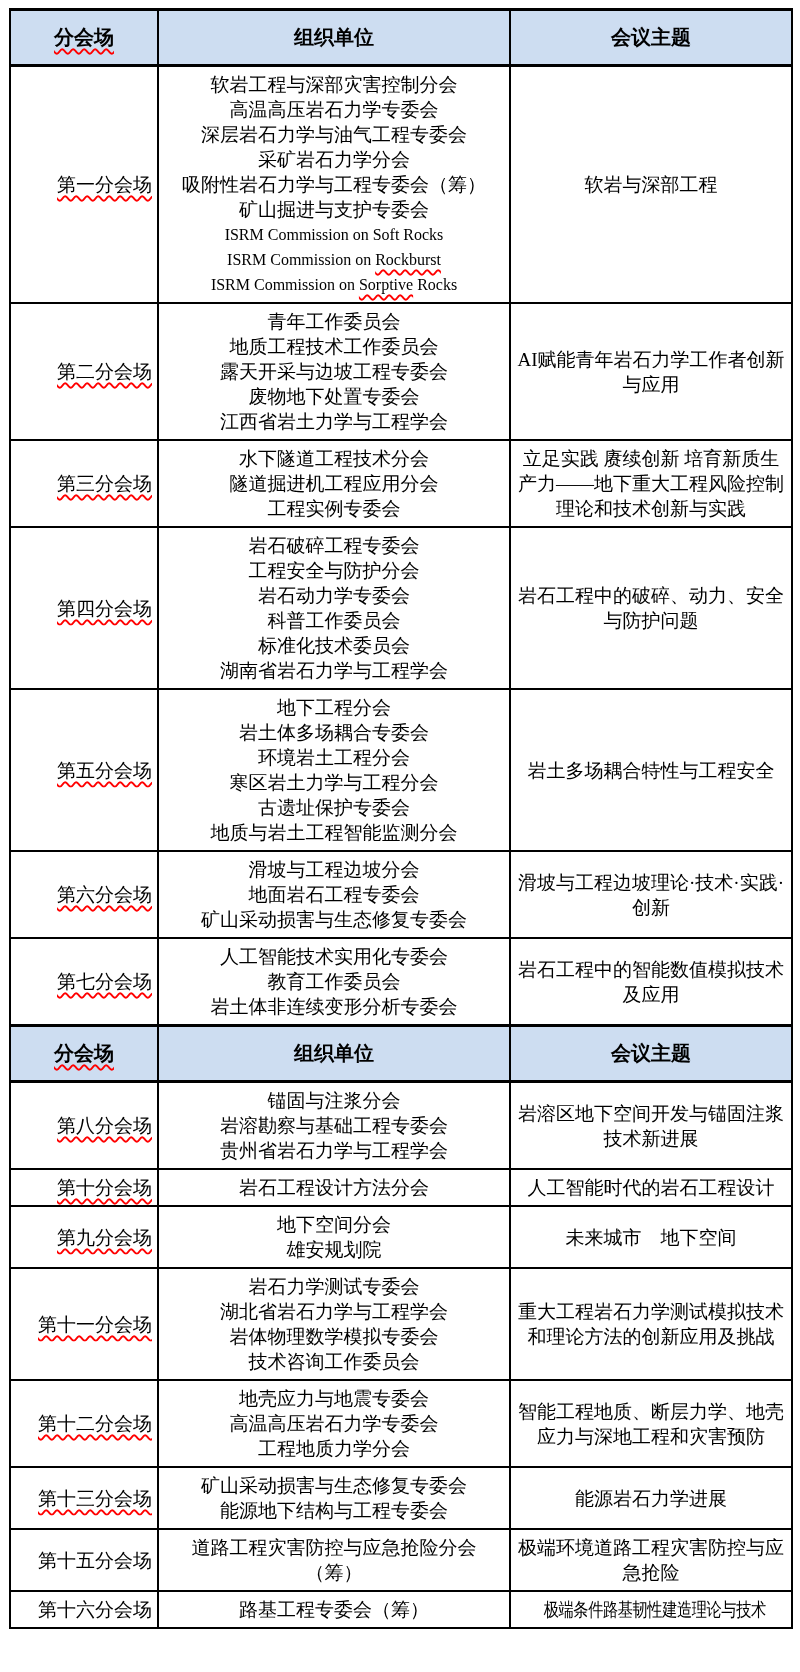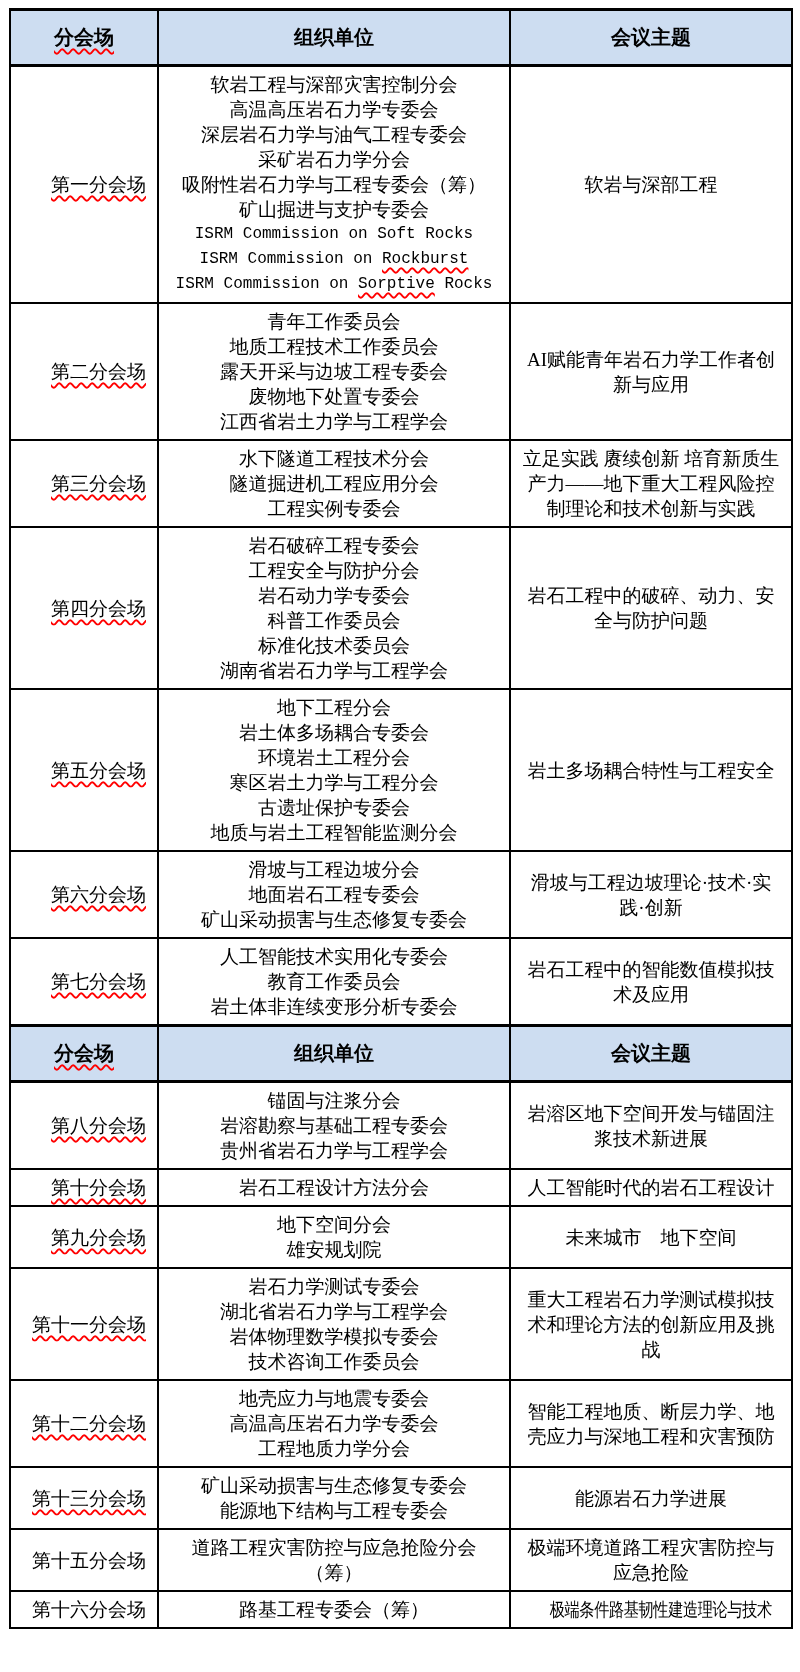--- a/index.html
+++ b/index.html
@@ -37,29 +37,29 @@
     font-weight: bold;
     font-size: 20px;
     border-bottom-width: 3px;
     border-top-width: 3px;
     margin-left: 47px;
   }
 
   td {
     text-align: center;
     vertical-align: middle;
-    padding: 5px 11px;
+    padding: 5px 5px;
     font-size: 19px;
     line-height: 25px;
   }
   td.session-cell { font-size: 19px; text-align: right; }
 
   .org-line { text-align: center; }
   .latin {
-    font-family: Liberation Mono, monospace;
+    font-family: Liberation Serif, serif;
     font-size: 16px;
   }
 
   .squig {
     text-decoration-line: underline;
     text-decoration-style: wavy;
     text-decoration-color: var(--squiggle);
     text-decoration-thickness: 1.5px;
     text-underline-offset: 4px;
     -webkit-text-decoration-line: underline;

